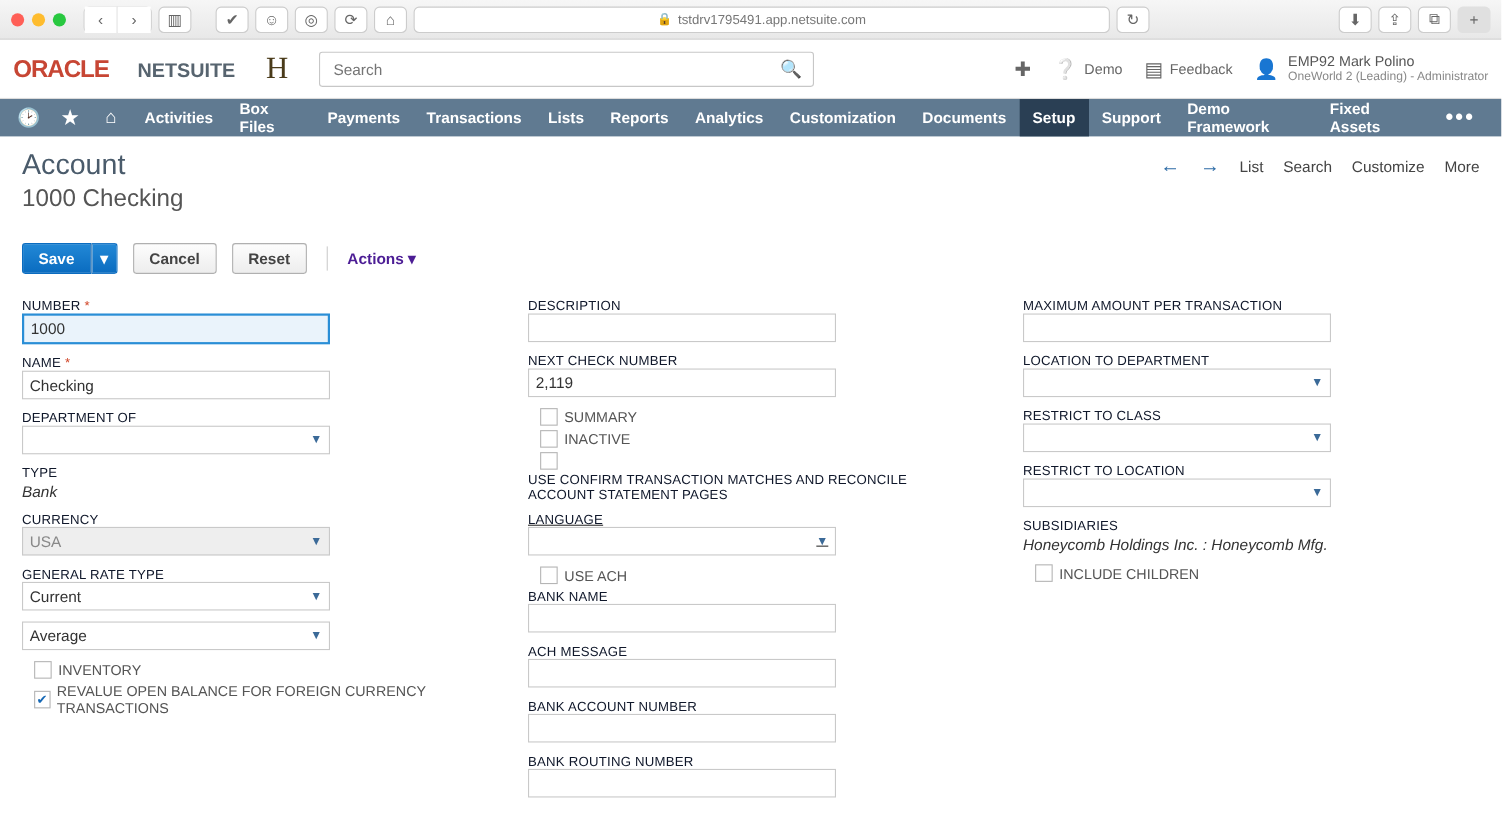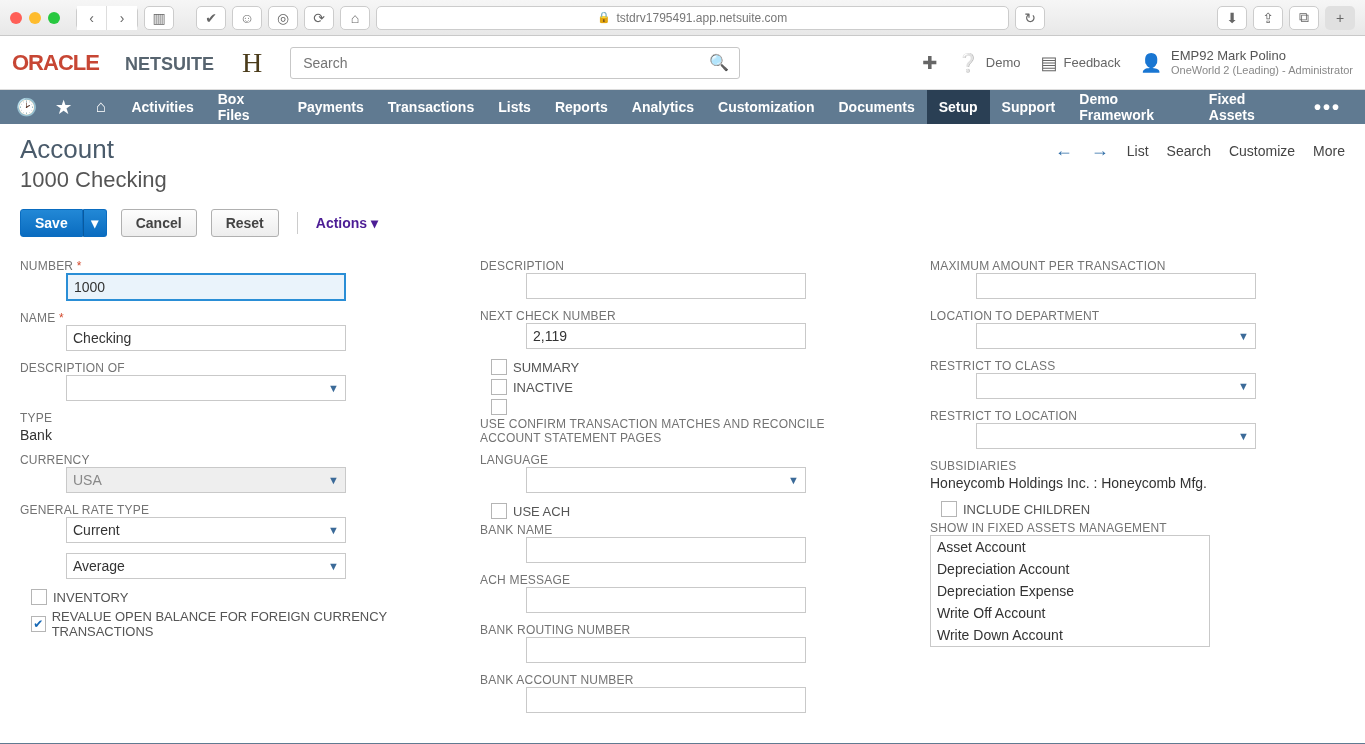--- a/index.html
+++ b/index.html
@@ -70,21 +70,21 @@
   .nav-item.active { background:#2a3f54; }
   .nav-more { margin-left:auto; padding:0 16px; font-size:20px; letter-spacing:2px; }
   
   .page-area { padding: 10px 20px 0; }
   .page-top { display:flex; align-items:flex-start; }
   .page-title-h1 { font-size:26px; color:#4a5b6b; font-weight:400; margin:0; }
   .page-sub { font-size:22px; color:#555; font-weight:300; margin:2px 0 8px; }
   .page-right { margin-left:auto; display:flex; align-items:center; gap:18px; color:#444; font-size:14px; padding-top:6px;}
   .arrow-btn { color:#2f6da7; font-size:18px; cursor:pointer; }
   
-  .btn-row { display:flex; align-items:center; gap:14px; margin-top:8px; }
+  .btn-row { display:flex; align-items:center; gap:14px; margin-top:20px; }
   .btn {
     height:28px; border:1px solid #b0b0b0; background:linear-gradient(#fdfdfd,#ededed);
     border-radius:3px; padding:0 14px; font-size:14px; font-weight:600; color:#444;
     display:flex; align-items:center; cursor:pointer;
   }
   .btn.primary {
     background:linear-gradient(#2288d6,#0a6cc0); border-color:#0a6cc0; color:#fff;
     border-top-right-radius:0; border-bottom-right-radius:0;
   }
   .btn.split-arrow {
@@ -95,31 +95,31 @@
   .split { display:flex; }
   .vline { width:1px; height:22px; background:#ccc; margin:0 4px; }
   .actions-link { color:#4c1d95; font-weight:600; font-size:14px; cursor:pointer; }
   
   .form-grid { display:flex; gap:20px; margin-top:22px; }
   .col { }
   .col1 { width:440px; }
   .col2 { width:430px; }
   .col3 { flex:1; }
   .field { margin-bottom:10px; }
-  .lbl { font-size:12px; color:#737373; letter-spacing:0.2px; }
+  .lbl { font-size:12px; color:#0f172a; letter-spacing:0.2px; }
   .req::after { content:" *"; color:#d24a2d; }
   .inp, .sel {
     width:280px; height:26px; border:1px solid #c9c9c9; background:#fff;
-    padding:12px 6px; font-size:14px; display:flex; align-items:center;margin-left:46px;
+    padding:12px 6px; font-size:14px; display:flex; align-items:center;
   }
   .inp.focused { border:2px solid #2a8ed6; background:#eaf3fb; }
   .sel { justify-content:space-between; }
   .sel .caret { color:#3b6a98; font-size:11px; }
   .sel.disabled { background:#eee; color:#888; }
-  .readonly { font-size:14px; color:#333; padding-top:2px; }
+  .readonly { font-size:14px; color:#333; padding-top:2px;font-style:italic; }
   .chk-row { display:flex; align-items:center; gap:6px; margin:4px 11px; font-size:13px; color:#555;}
   .chk { width:16px; height:16px; border:1px solid #b5b5b5; background:#fff; display:inline-flex; align-items:center; justify-content:center; font-size:12px; color:#1668b5;}
   .col2 .inp, .col2 .sel { width:280px; }
   .col3 .inp, .col3 .sel { width:280px; }
   .multi {
     width:280px; border:1px solid #c9c9c9; background:#fff; font-size:14px;
   }
   .multi .opt { padding:3px 6px; }
   
   .subtabs {
@@ -256,21 +256,21 @@
           <span>1000</span>
         </div>
       </div>
       <div class="field">
         <div class="lbl req">NAME</div>
         <div class="inp">
           <span>Checking</span>
         </div>
       </div>
       <div class="field">
-        <div class="lbl">DESCRIPTION OF</div>
+        <div class="lbl">DEPARTMENT OF</div>
         <div class="sel">
           <span></span>
           <span class="caret">▼</span>
         </div>
       </div>
       <div class="field">
         <div class="lbl">TYPE</div>
         <div class="readonly">Bank</div>
       </div>
       <div class="field">
@@ -320,45 +320,45 @@
       </div>
       <div class="chk-row">
         <span class="chk"></span>
         <span>INACTIVE</span>
       </div>
       <div class="chk-row">
         <span class="chk"></span>
         <span></span>
       </div>
       <div class="lbl" style="margin-top:-2px;max-width:380px;">USE CONFIRM TRANSACTION MATCHES AND RECONCILE ACCOUNT STATEMENT PAGES</div>
-      <div class="field" style="margin-top:8px;">
+      <div class="field" style="margin-top:8px;text-decoration:underline;">
         <div class="lbl">LANGUAGE</div>
         <div class="sel">
           <span></span>
             <span class="caret">▼</span>
         </div>
       </div>
       <div class="chk-row">
         <span class="chk"></span>
         <span>USE ACH</span>
       </div>
       <div class="field">
         <div class="lbl">BANK NAME</div>
         <div class="inp"></div>
       </div>
       <div class="field">
         <div class="lbl">ACH MESSAGE</div>
         <div class="inp"></div>
       </div>
       <div class="field">
+        <div class="lbl">BANK ACCOUNT NUMBER</div>
+        <div class="inp"></div>
+      </div>
+      <div class="field">
         <div class="lbl">BANK ROUTING NUMBER</div>
-        <div class="inp"></div>
-      </div>
-      <div class="field">
-        <div class="lbl">BANK ACCOUNT NUMBER</div>
         <div class="inp"></div>
       </div>
     </div>
 
     <div class="col col3">
       <div class="field">
         <div class="lbl">MAXIMUM AMOUNT PER TRANSACTION</div>
         <div class="inp"></div>
       </div>
       <div class="field">
@@ -383,30 +383,20 @@
           </div>
       </div>
       <div class="field">
         <div class="lbl">SUBSIDIARIES</div>
         <div class="readonly">Honeycomb Holdings Inc. : Honeycomb Mfg.</div>
       </div>
       <div class="chk-row">
         <span class="chk"></span>
         <span>INCLUDE CHILDREN</span>
       </div>
-      <div class="field">
-        <div class="lbl">SHOW IN FIXED ASSETS MANAGEMENT</div>
-        <div class="multi" id="fa-multi">
-            <div class="opt">Asset Account</div>
-            <div class="opt">Depreciation Account</div>
-            <div class="opt">Depreciation Expense</div>
-            <div class="opt">Write Off Account</div>
-            <div class="opt">Write Down Account</div>
-          </div>
-      </div>
     </div>
   </div>
 </div>
 
 <div class="subtabs">
 
   <div class="end-square"></div>
 </div>
 
 </body></html>

